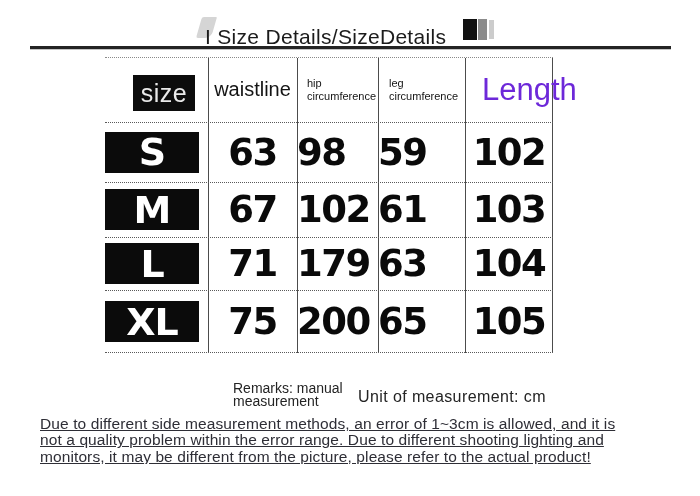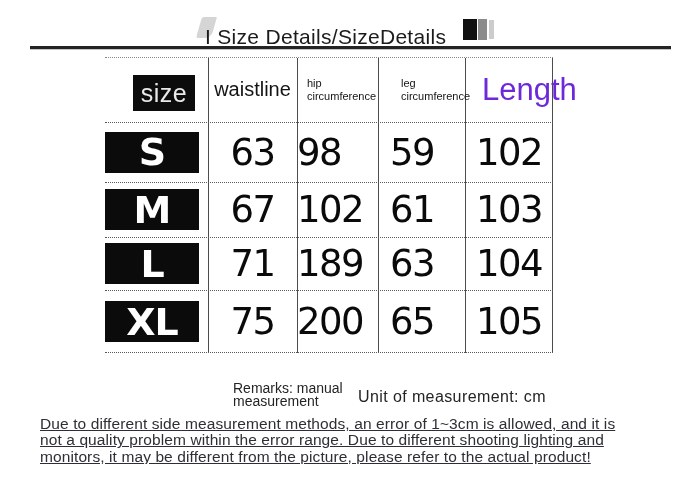--- a/index.html
+++ b/index.html
@@ -25,39 +25,39 @@
     position:absolute;left:30px;top:46px;width:641px;height:3px;
     background:#242424;box-shadow:0 1px 0 rgba(150,150,150,.55);
   }
   
   .size-table{position:absolute;left:105px;top:57px;width:448px;height:296px;}
   .vl{position:absolute;top:1px;bottom:0;width:1px;background:#4c4c4c;}
   .vl1{left:103px}.vl2{left:192px}.vl3{left:273px}.vl4{left:360px}.vl5{left:447px}
   .hl{position:absolute;left:0;right:0;height:0;border-top:1px dotted #5a5a5a;}
   .hl0{top:0;border-top-color:#8a8a8a}.hl1{top:65px}.hl2{top:125px}.hl3{top:180px}.hl4{top:233px}.hl5{top:295px}
   .cell{position:absolute;display:flex;align-items:center;justify-content:center;text-align:center;}
-  .c0{left:0;width:103px}.c1{left:103px;width:89px}.c2{left:192px;width:81px}.c3{left:285px;width:87px}.c4{left:360px;width:88px}
+  .c0{left:0;width:103px}.c1{left:103px;width:89px}.c2{left:192px;width:81px}.c3{left:273px;width:87px}.c4{left:360px;width:88px}
   .r0{top:0;height:65px}.r1{top:65px;height:60px}.r2{top:125px;height:55px}.r3{top:180px;height:53px}.r4{top:233px;height:63px}
   .size-box{
     width:62px;height:36px;margin:7px 0 0 15px;background:#0c0c0c;color:#e9e9e9;
     display:flex;align-items:center;justify-content:center;font-size:25px;letter-spacing:.5px;
   }
   .h-waistline{font-size:20px;color:#141414;}
   .h-small{font-size:11px;line-height:13px;text-align:left;white-space:pre-line;color:#141414;}
   .c2.cell,.c3.cell{justify-content:flex-start;}
   .c2 .h-small{padding-left:10px;}
   .c3 .h-small{padding-left:11px;}
   .h-length{font-size:31px;color:#6d28d9;white-space:nowrap;justify-content:flex-start;padding-left:17px;overflow:visible;}
   .letter-box{
     position:relative;width:94px;height:41px;margin-left:-9px;background:#0b0b0b;color:#ffffff;
     display:flex;align-items:center;justify-content:center;
     font-family:"DejaVu Sans",sans-serif;font-weight:bold;font-size:38px;line-height:1;letter-spacing:-1px;
   }
   .num{
-    font-family:"DejaVu Sans",sans-serif;font-weight:normal;font-size:37px;
+    font-family:"DejaVu Sans",sans-serif;font-weight:bold;font-size:37px;
     color:#0a0a0a;letter-spacing:-1.5px;line-height:1;
   }
   
   .remarks{position:absolute;left:233px;top:382px;font-size:14px;line-height:12.5px;color:#242424;white-space:pre-line;text-align:left;}
   .unit{position:absolute;left:358px;top:388px;font-size:16px;color:#242424;letter-spacing:.4px;white-space:nowrap;}
   
   .disclaimer{position:absolute;left:40px;top:416px;font-size:15.5px;line-height:16.3px;color:#2e2e36;letter-spacing:.1px;text-decoration:underline;}
   .disclaimer div{white-space:nowrap;}
   .bottom-band{position:absolute;left:0;right:0;top:469px;height:10px;background:#f5f5f5;}
 </style>
@@ -116,21 +116,21 @@
     </div>
     <div class="cell c1 r2 num">67</div>
     <div class="cell c2 r2 num">102</div>
     <div class="cell c3 r2 num">61</div>
     <div class="cell c4 r2 num">103</div>
 
     <div class="cell c0 r3">
       <div class="letter-box">L</div>
     </div>
     <div class="cell c1 r3 num">71</div>
-    <div class="cell c2 r3 num">189</div>
+    <div class="cell c2 r3 num">179</div>
     <div class="cell c3 r3 num">63</div>
     <div class="cell c4 r3 num">104</div>
 
     <div class="cell c0 r4">
       <div class="letter-box">XL</div>
     </div>
     <div class="cell c1 r4 num">75</div>
     <div class="cell c2 r4 num">200</div>
     <div class="cell c3 r4 num">65</div>
     <div class="cell c4 r4 num">105</div>

